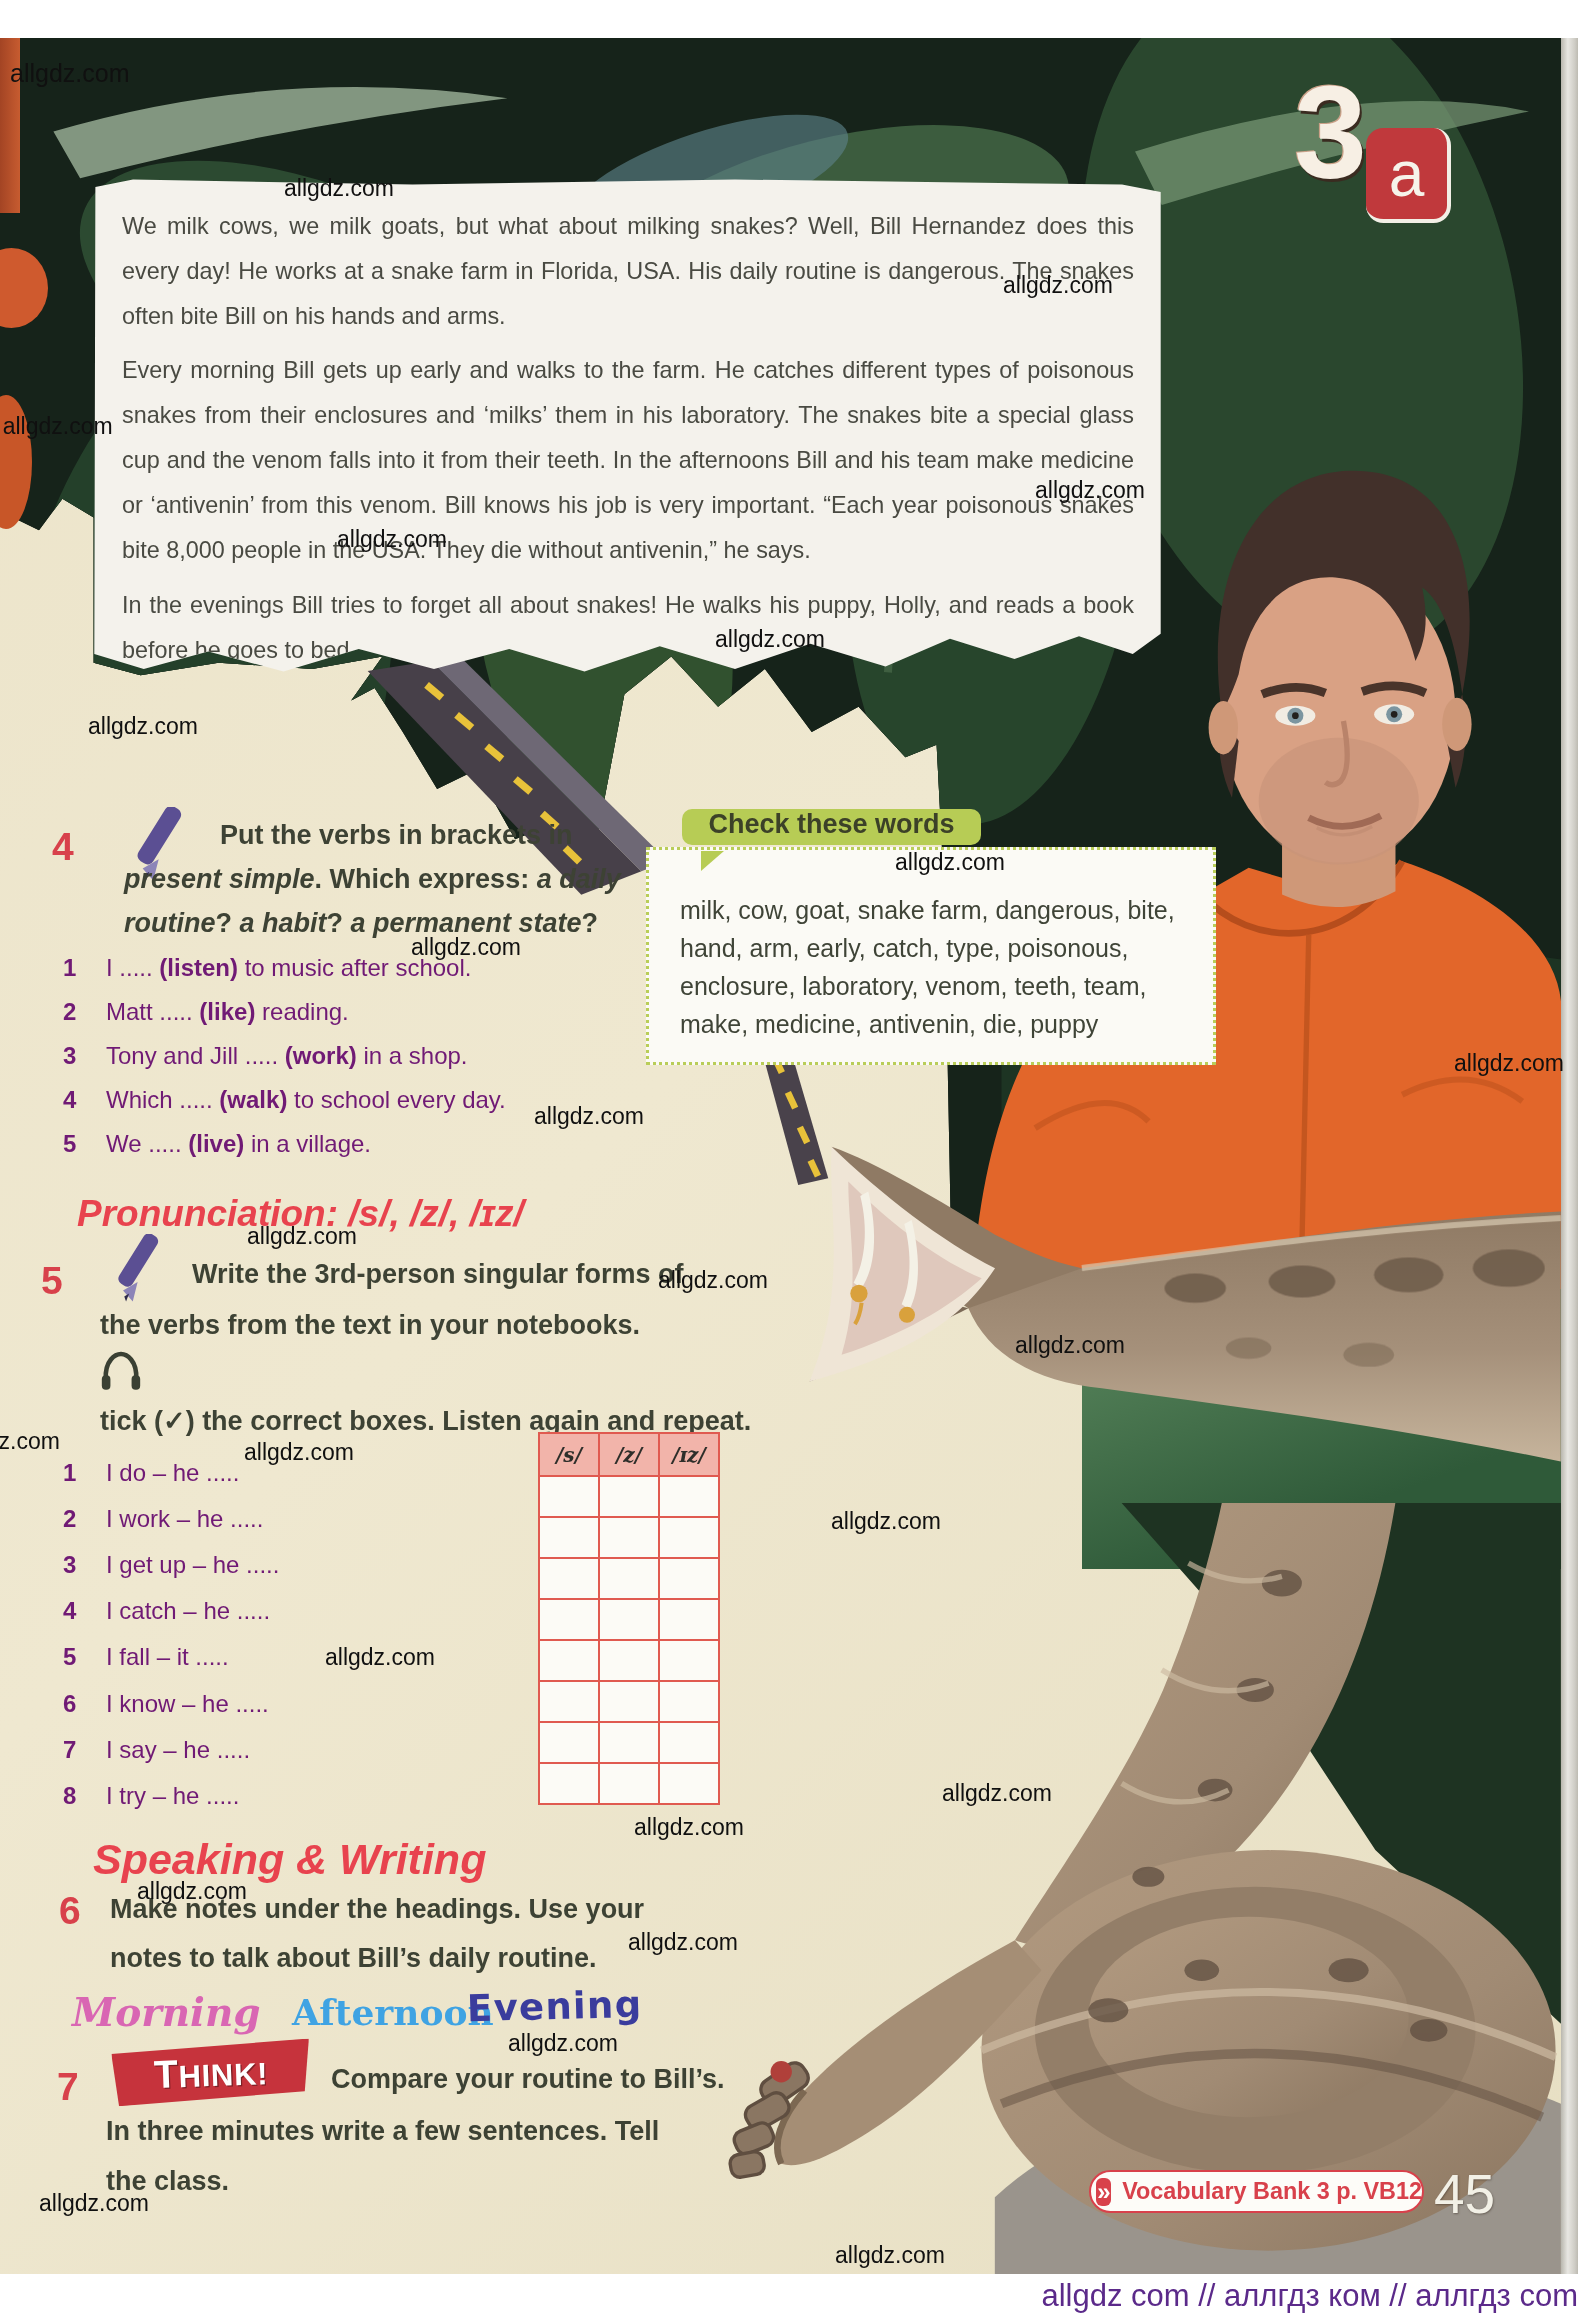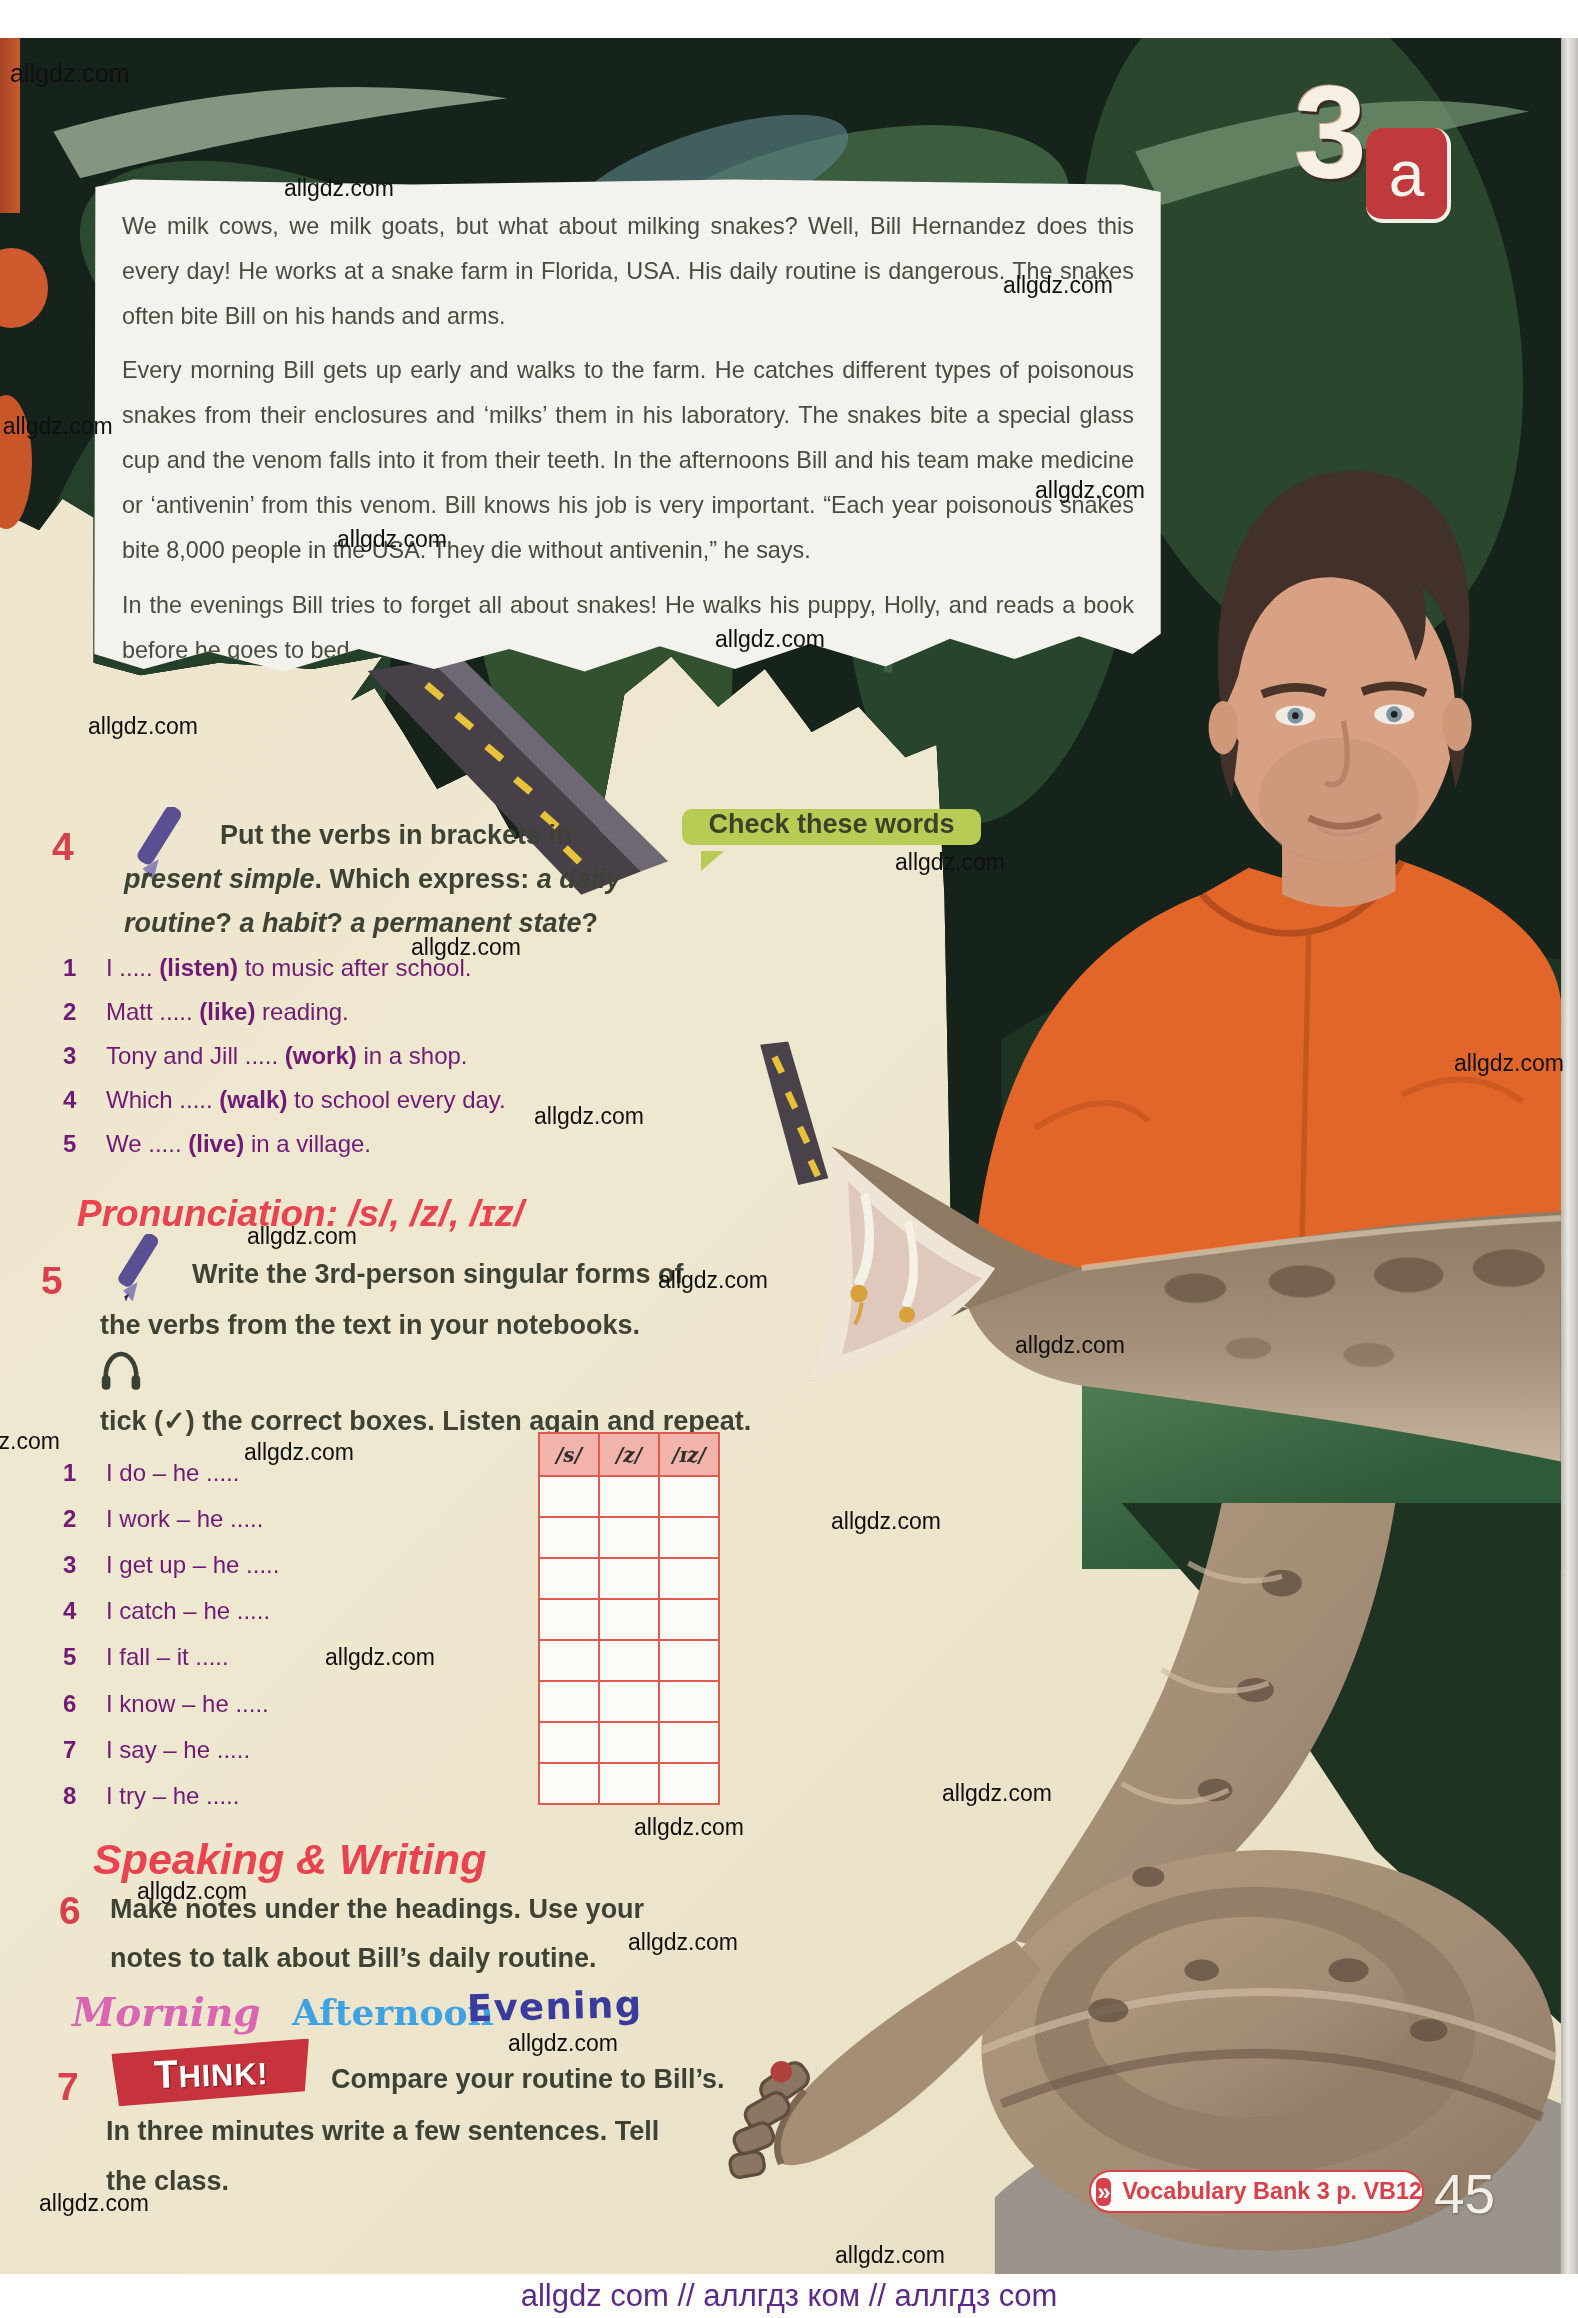--- a/index.html
+++ b/index.html
@@ -3,21 +3,21 @@
 <meta charset="utf-8">
 <style>
   html,body{margin:0;padding:0;background:#888;}
   #page{position:relative;width:1578px;height:2319px;background:#fff;overflow:hidden;
         font-family:"Liberation Sans",sans-serif;}
   .abs{position:absolute;}
 
   
   .bar-top{left:0;top:0;width:1578px;height:38px;background:#fff;display:flex;align-items:center;justify-content:center;margin-top:36px;}
   .bar-top span{color:#29d32e;font-size:27px;}
-  .bar-bottom{left:0;top:2274px;width:1578px;height:45px;background:#fff;display:flex;align-items:flex-start;justify-content:center;}
+  .bar-bottom{left:0;top:2274px;width:1578px;height:45px;background:#fff;display:flex;align-items:flex-start;justify-content:flex-end;}
   .bar-bottom span{color:#5b2a8a;font-size:31px;margin-top:4px;}
 
   
   .paper{left:0;top:38px;width:1561px;height:2236px;
          background:linear-gradient(135deg,#ece4ca 0%,#efe8d0 45%,#e7dfc3 100%);}
   .scan-edge{left:1561px;top:38px;width:16.7px;height:2236px;
          background:linear-gradient(to right,#b9b7ae,#e8e7e2 40%,#cfcdc6 80%,#bdbbb2);}
 
   
   .jungle{left:0;top:38px;width:1561px;height:1262px;background:#16231a;
@@ -297,20 +297,23 @@
     <path d="M185 880 C 150 920 135 960 150 990" stroke="#7c6852" stroke-width="10" fill="none"></path>
     <g fill="#8a7662" stroke="#5f4e40" stroke-width="5">
       <rect x="118" y="850" width="74px" height="40" rx="16" transform="rotate(-35 155 870)"></rect>
       <rect x="96" y="892" width="66" height="38" rx="15" transform="rotate(-30 129 911)"></rect>
       <rect x="80" y="934" width="58" height="36" rx="14" transform="rotate(-22 109 952)"></rect>
       <rect x="74" y="974" width="50" height="34" rx="13" transform="rotate(-10 99 991)"></rect>
     </g>
     <circle cx="150" cy="852" r="16" fill="#b0403a"></circle>
   </svg>
 
+  <div class="abs cw-box">
+    <div class="cw-words">milk, cow, goat, snake farm, dangerous, bite, hand, arm, early, catch, type, poisonous, enclosure, laboratory, venom, teeth, team, make, medicine, antivenin, die, puppy</div>
+  </div>
   <div class="abs cw-tab">
     <span>Check these words</span>
   </div>
   <div class="abs cw-tail"></div>
 
   <div class="abs exnum" style="left:52px;top:827px;">4</div>
   <svg class="abs pen" style="left:124px;top:807px;" width="80" height="87" viewBox="0 0 120 130">
     <rect x="40" y="-6" width="26" height="96" rx="10" transform="rotate(32 53 42)" fill="#5b4f93"></rect>
     <polygon points="28,92 52,78 44,110" fill="#8c84b8"></polygon>
     <polygon points="30,102 38,97 33,110" fill="#2e2a4a"></polygon>

